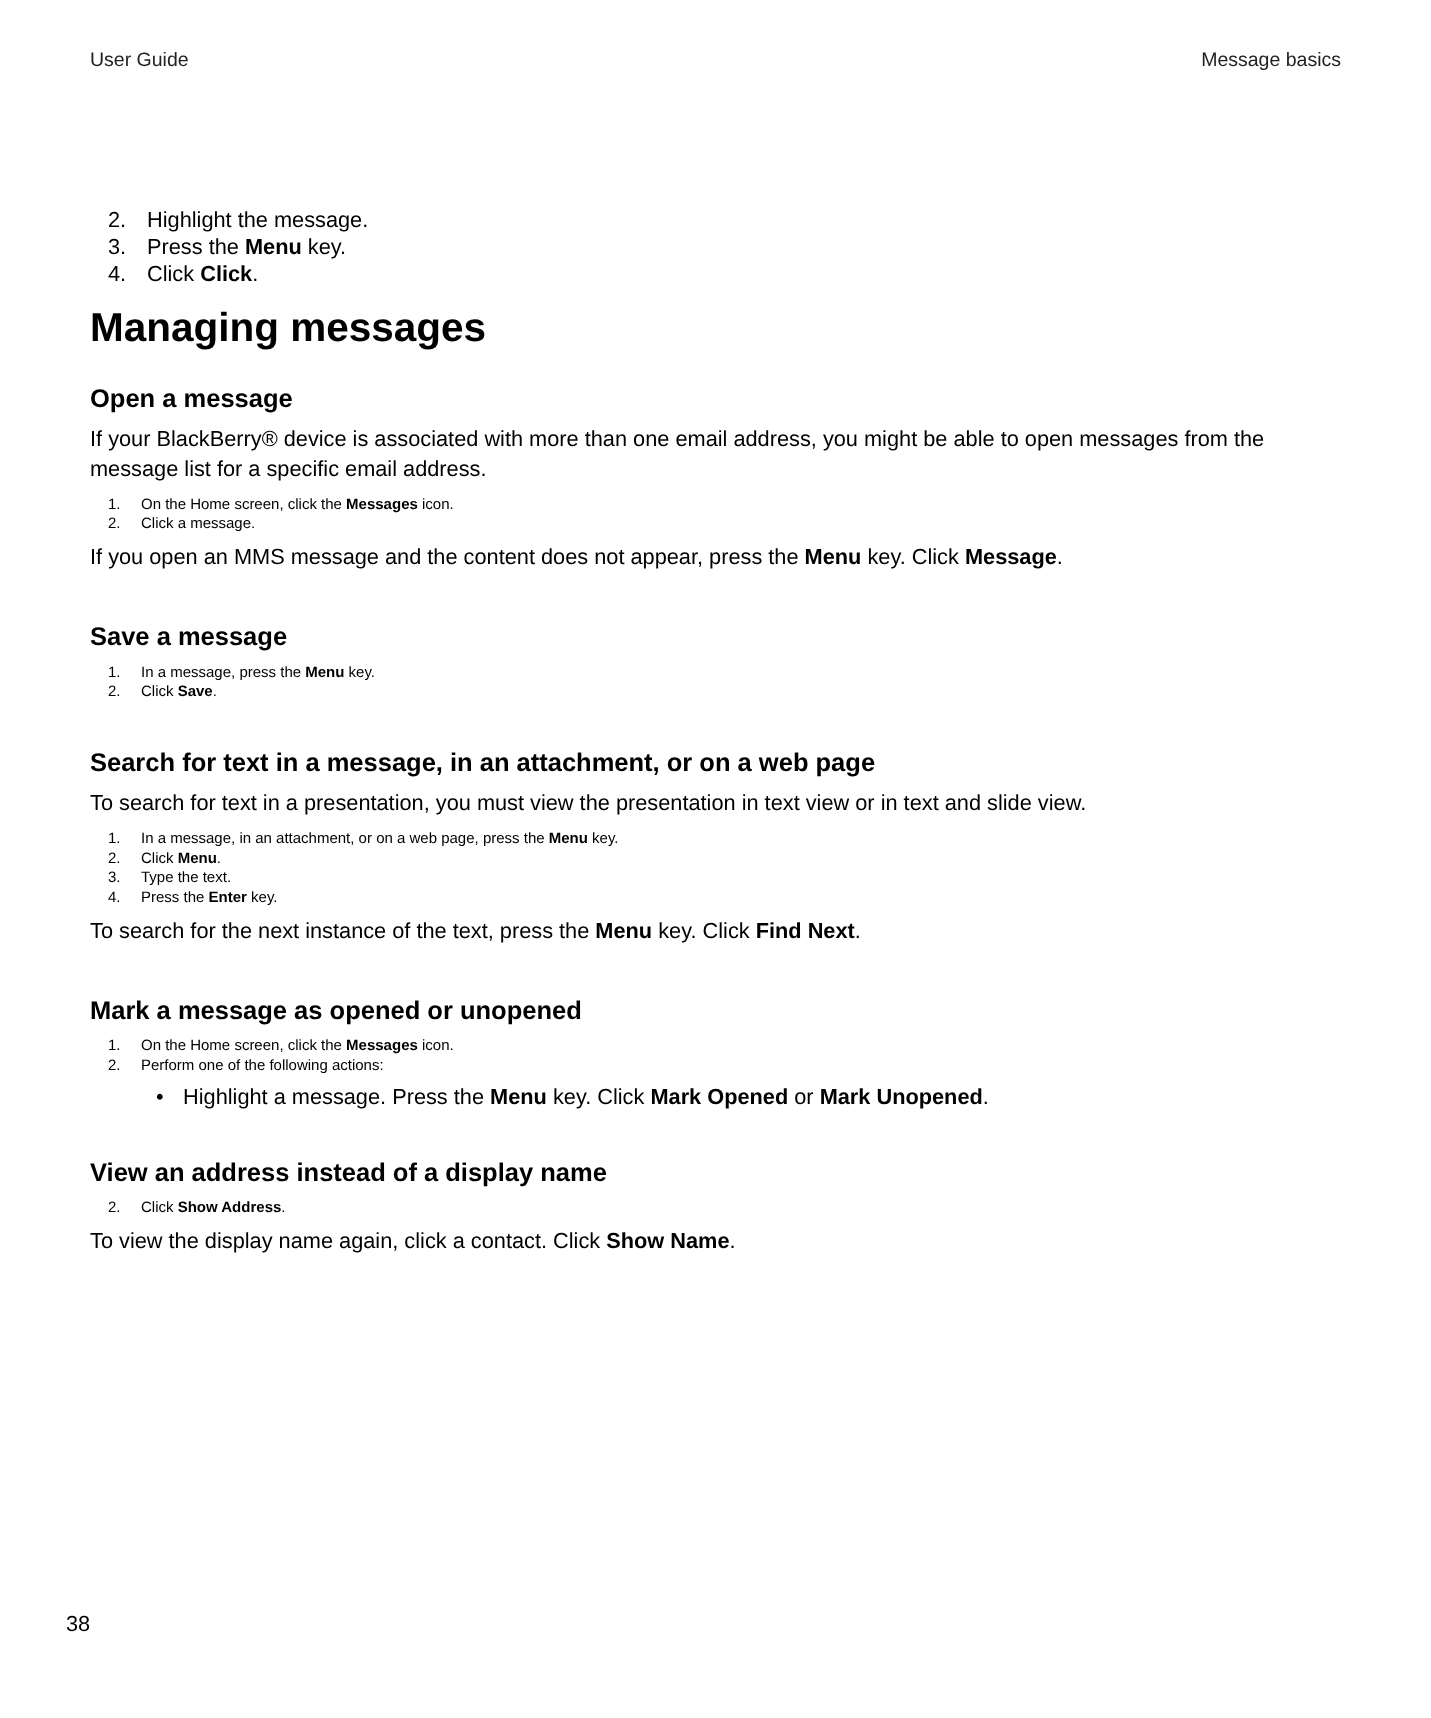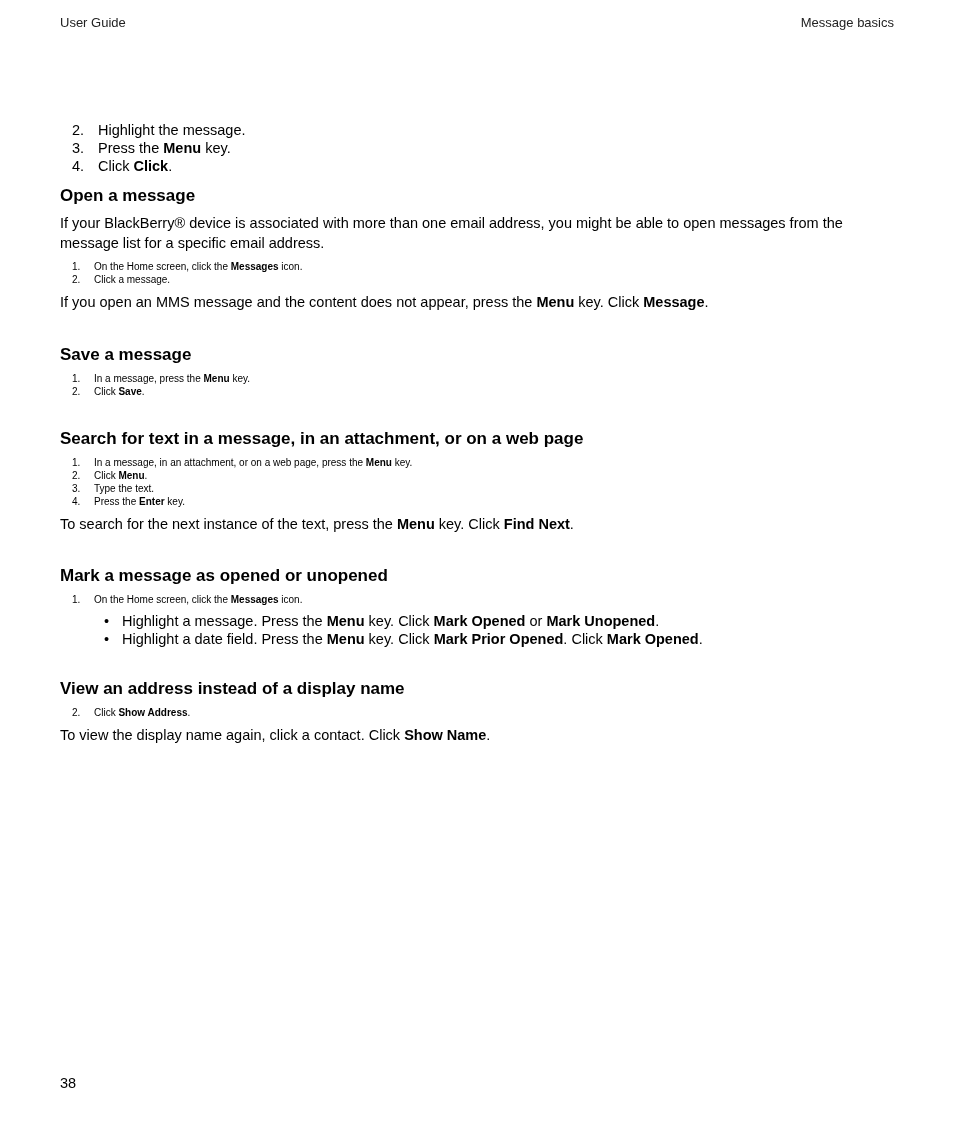--- a/index.html
+++ b/index.html
@@ -8,21 +8,21 @@
     padding: 0;
     background: #fff;
     font-family: "Myriad Pro", "Segoe UI", Arial, sans-serif;
     color: #000;
     width: 954px;
   }
   .page {
     box-sizing: border-box;
     width: 954px;
     min-height: 1145px;
-    padding: 15px 60px 40px 60px;
+    padding: 32px 60px 40px 60px;
     position: relative;
   }
   .header {
     display: flex;
     justify-content: space-between;
     font-size: 13px;
     color: #222;
     margin-bottom: 92px;
   }
   .initial-list {
@@ -85,72 +85,74 @@
   }
   ul.sub li::before {
     content: "•";
     position: absolute;
     left: 0;
     top: 0;
   }
   .page-number {
     position: absolute;
     bottom: 54px;
-    left: 60px;
+    left: 44px;
     font-size: 14.5px;
   }
   strong { font-weight: 700; }
 </style>
 </head>
 <body>
 
 <div class="page">
 
   <div class="header">
     <span>User Guide</span>
     <span>Message basics</span>
   </div>
 
   <ul class="initial-list" id="initial-steps">
       <li><span class="num">2.</span>Highlight the message.</li>
       <li><span class="num">3.</span>Press the <strong>Menu</strong> key.</li>
       <li><span class="num">4.</span>Click <strong>Click</strong>.</li>
     </ul>
 
+  <h1>Managing messages</h1>
 
   <h2 class="first">Open a message</h2>
   <p id="open-intro">If your BlackBerry® device is associated with more than one email address, you might be able to open messages from the message list for a specific email address.</p>
   <ol class="steps" id="open-steps">
       <li><span class="num">1.</span>On the Home screen, click the <strong>Messages</strong> icon.</li>
       <li><span class="num">2.</span>Click a message.</li>
     </ol>
   <p id="open-after">If you open an MMS message and the content does not appear, press the <strong>Menu</strong> key. Click <strong>Message</strong>.</p>
 
   <h2>Save a message</h2>
   <ol class="steps" id="save-steps">
       <li><span class="num">1.</span>In a message, press the <strong>Menu</strong> key.</li>
       <li><span class="num">2.</span>Click <strong>Save</strong>.</li>
     </ol>
 
   <h2>Search for text in a message, in an attachment, or on a web page</h2>
+  <p id="search-intro">To search for text in a presentation, you must view the presentation in text view or in text and slide view.</p>
   <ol class="steps" id="search-steps">
       <li><span class="num">1.</span>In a message, in an attachment, or on a web page, press the <strong>Menu</strong> key.</li>
       <li><span class="num">2.</span>Click <strong>Menu</strong>.</li>
       <li><span class="num">3.</span>Type the text.</li>
       <li><span class="num">4.</span>Press the <strong>Enter</strong> key.</li>
     </ol>
   <p id="search-after">To search for the next instance of the text, press the <strong>Menu</strong> key. Click <strong>Find Next</strong>.</p>
 
   <h2>Mark a message as opened or unopened</h2>
   <ol class="steps" id="mark-steps">
       <li><span class="num">1.</span>On the Home screen, click the <strong>Messages</strong> icon.</li>
+      <li><span class="num">2.</span>Perform one of the following actions:</li>
     </ol>
   <ul class="sub" id="mark-sub">
       <li>Highlight a message. Press the <strong>Menu</strong> key. Click <strong>Mark Opened</strong> or <strong>Mark Unopened</strong>.</li>
-      <li>Highlight a date field. Press the <strong>Menu</strong> key. Click <strong>Mark Prior Opened</strong>. Click <strong>Mark Opened</strong>.</li>
     </ul>
 
   <h2>View an address instead of a display name</h2>
   <ol class="steps" id="view-steps">
       <li><span class="num">2.</span>Click <strong>Show Address</strong>.</li>
     </ol>
   <p id="view-after">To view the display name again, click a contact. Click <strong>Show Name</strong>.</p>
 
   <div class="page-number">38</div>
 </div>

